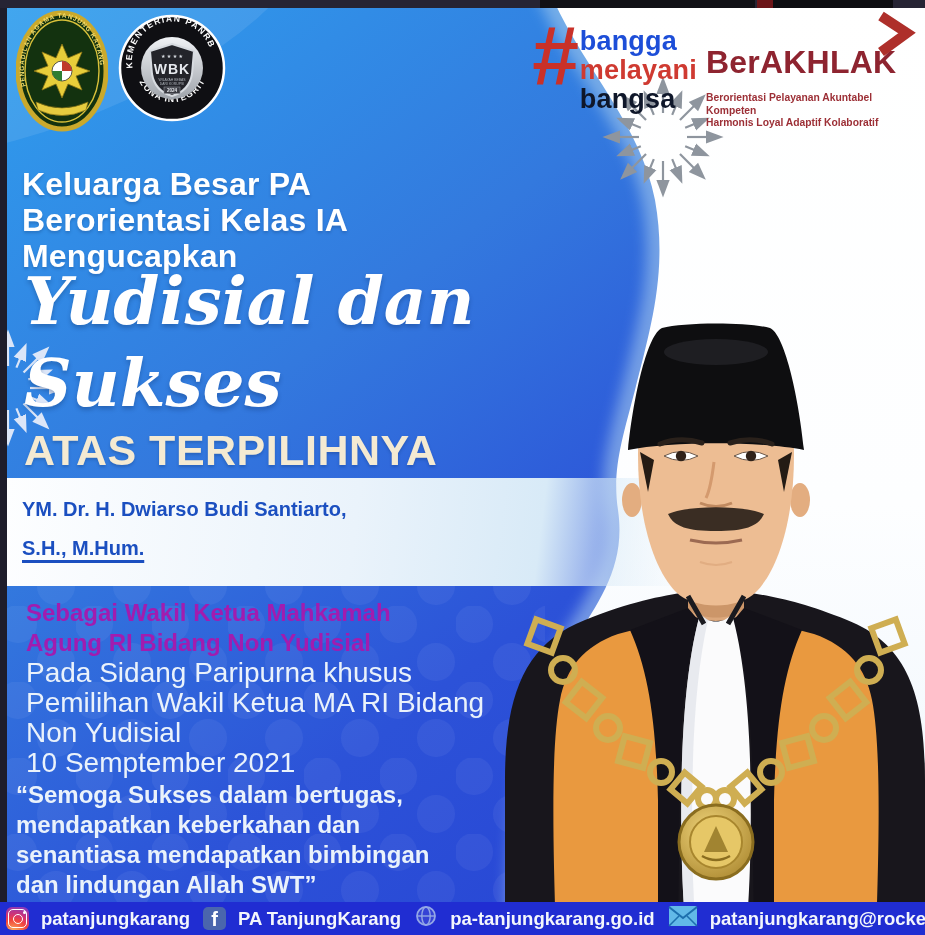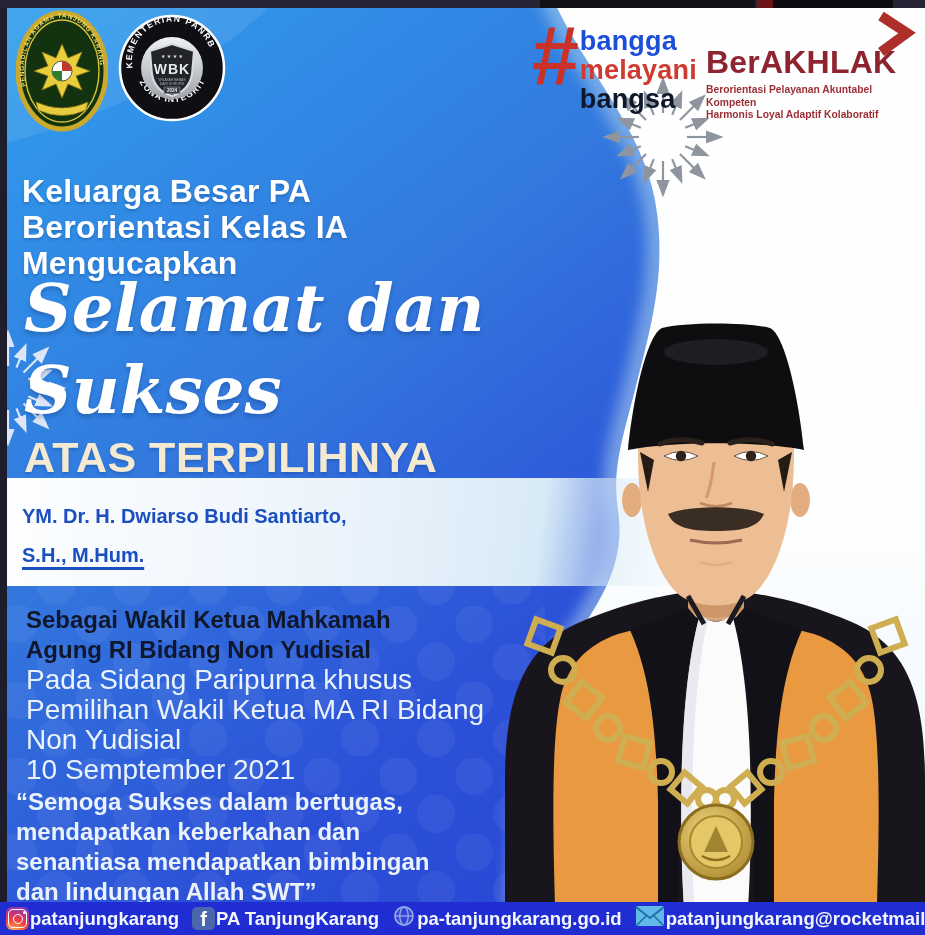--- a/index.html
+++ b/index.html
@@ -19,42 +19,42 @@
   .logo-wbk{left:118px;top:14px;}
   
   .bangga{position:absolute;left:531px;top:14px;display:flex;z-index:4;}
   .bangga .hash{font-size:84px;line-height:84px;font-weight:900;font-style:italic;color:#c93129;margin-right:2px;}
   .bangga .words{padding-top:13px;}
   .bangga .w{font-size:27px;line-height:29px;font-weight:800;letter-spacing:.2px;}
   .w1{color:#1d4ed8;} .w2{color:#cf3a31;} .w3{color:#0f172a;}
   
   .berakhlak{position:absolute;left:706px;top:44px;z-index:4;width:215px;}
   .berakhlak .title{font-size:32px;font-weight:900;color:#8e2430;letter-spacing:.2px;}
-  .berakhlak .sub{margin-top:3px;font-size:10.3px;line-height:12.5px;font-weight:700;color:#9c2f36;}
+  .berakhlak .sub{margin-top:11px;font-size:10.3px;line-height:12.5px;font-weight:700;color:#9c2f36;}
   .chevron{position:absolute;left:876px;top:10px;z-index:4;}
   
   .band{position:absolute;left:7px;top:478px;width:918px;height:108px;z-index:1;
         background:linear-gradient(97deg,#fdfeff 0%,#eaf3fb 38%,#d8eaf7 58%,rgba(216,234,247,0) 74%);}
   
-  .txt{position:absolute;z-index:3;margin-top:7px;}
+  .txt{position:absolute;z-index:3;}
   .intro{left:22px;top:166px;font-size:32px;line-height:36px;font-weight:800;color:#ffffff;letter-spacing:.2px;
          text-shadow:0 2px 3px rgba(10,40,90,.25);}
   .script{left:24px;top:260px;font-family:"DejaVu Serif",serif;font-style:italic;font-weight:700;
           font-size:66px;line-height:82px;color:#ffffff;text-shadow:0 3px 4px rgba(10,40,90,.3);}
   .emphasis{left:24px;top:426px;font-size:43px;font-weight:800;color:#f4ead2;letter-spacing:.5px;
             text-shadow:0 2px 3px rgba(10,40,90,.25);}
   .name{left:22px;top:490px;font-size:20px;line-height:39px;font-weight:800;color:#1b4fc0;}
   .name .u{text-decoration:underline;text-decoration-thickness:3px;text-underline-offset:5px;}
-  .role{left:26px;top:598px;font-size:24px;line-height:30px;font-weight:600;color:#0f172a;}
+  .role{left:26px;top:598px;font-size:24px;line-height:30px;font-weight:600;color:#a21caf;}
   .event{left:26px;top:658px;font-size:28px;line-height:30px;font-weight:400;color:#eaf2fb;}
   .quote{left:16px;top:780px;font-size:24px;line-height:30px;font-weight:600;color:#eaf2fb;}
   
   .footer{position:absolute;left:0;top:902px;width:925px;height:33px;background:#202dd2;z-index:7;
           display:flex;align-items:center;gap:13px;padding-left:6px;box-sizing:border-box;}
-  .f-item{display:flex;align-items:center;gap:1px;color:#f3f6fc;font-size:18.5px;font-weight:600;white-space:nowrap;}
+  .f-item{display:flex;align-items:center;gap:12px;color:#f3f6fc;font-size:18.5px;font-weight:600;white-space:nowrap;}
   .ig-icon{position:relative;width:23px;height:23px;border-radius:6px;display:inline-block;
            background:radial-gradient(circle at 30% 120%,#fdd36a 0%,#f2463b 45%,#d6336f 62%,#8a3ab9 90%);}
   .ig-frame{position:absolute;inset:2px;border:1.6px solid #fff;border-radius:5px;}
   .ig-lens{position:absolute;inset:6.5px;border:1.8px solid #fff;border-radius:50%;}
   .ig-dot{position:absolute;top:3.5px;right:3.5px;width:3px;height:3px;background:#fff;border-radius:50%;}
   .fb-icon{width:23px;height:23px;border-radius:5px;background:#4a66ad;color:#fff;font-weight:700;font-size:20px;
            display:flex;align-items:flex-end;justify-content:center;line-height:21px;}
 </style>
 </head>
 <body>
@@ -286,21 +286,21 @@
         <path d="M5,6 L31,23 L5,42" fill="none" stroke="#ae2f2a" stroke-width="10" stroke-linejoin="miter"></path>
       </svg>
   </div>
 
   <div class="txt intro">
     <div>Keluarga Besar PA</div>
     <div>Berorientasi Kelas IA</div>
     <div>Mengucapkan</div>
   </div>
   <div class="txt script">
-    <div>Selamat dan</div>
+    <div>Yudisial dan</div>
     <div>Sukses</div>
   </div>
   <div class="txt emphasis">ATAS TERPILIHNYA</div>
 
   <div class="txt name">
     <div>YM. Dr. H. Dwiarso Budi Santiarto,</div>
     <div class="u">S.H., M.Hum.</div>
   </div>
 
   <div class="txt role">

